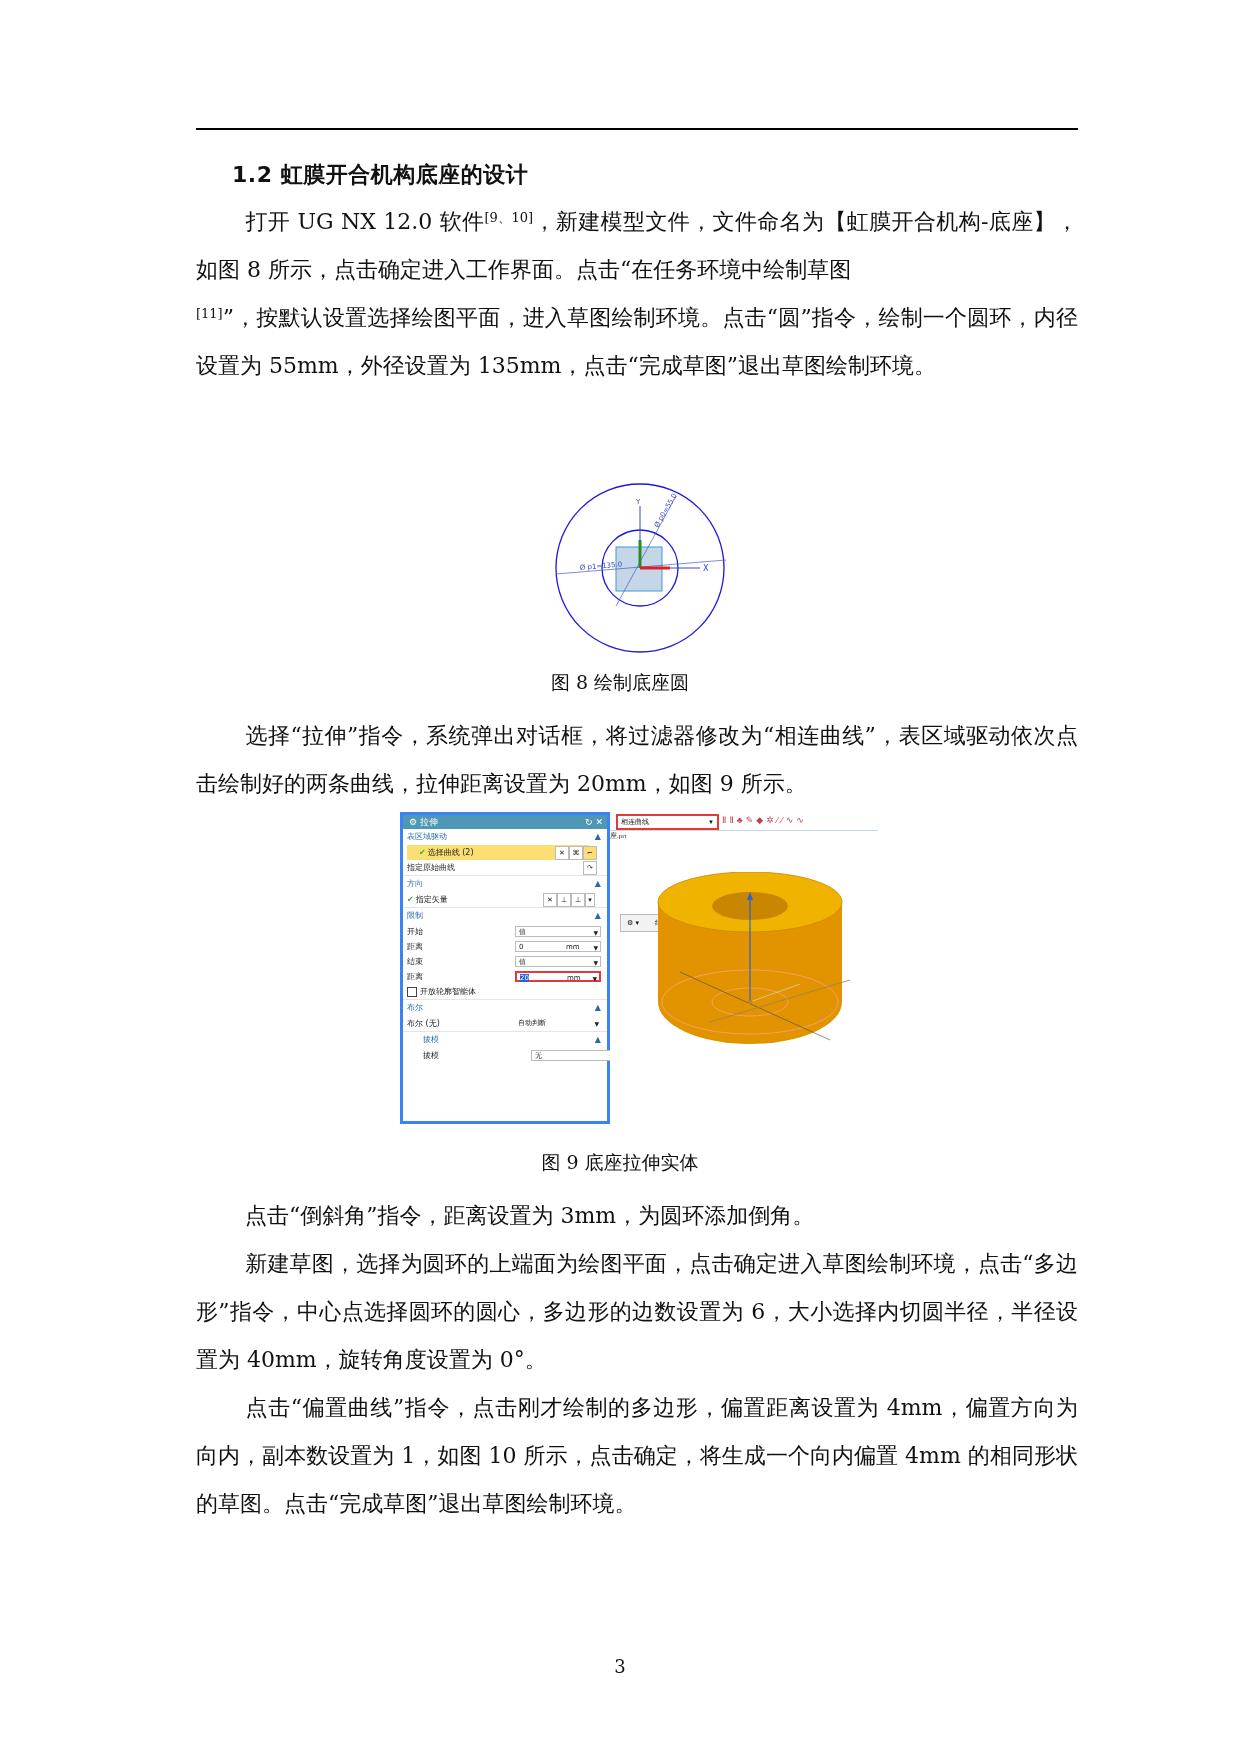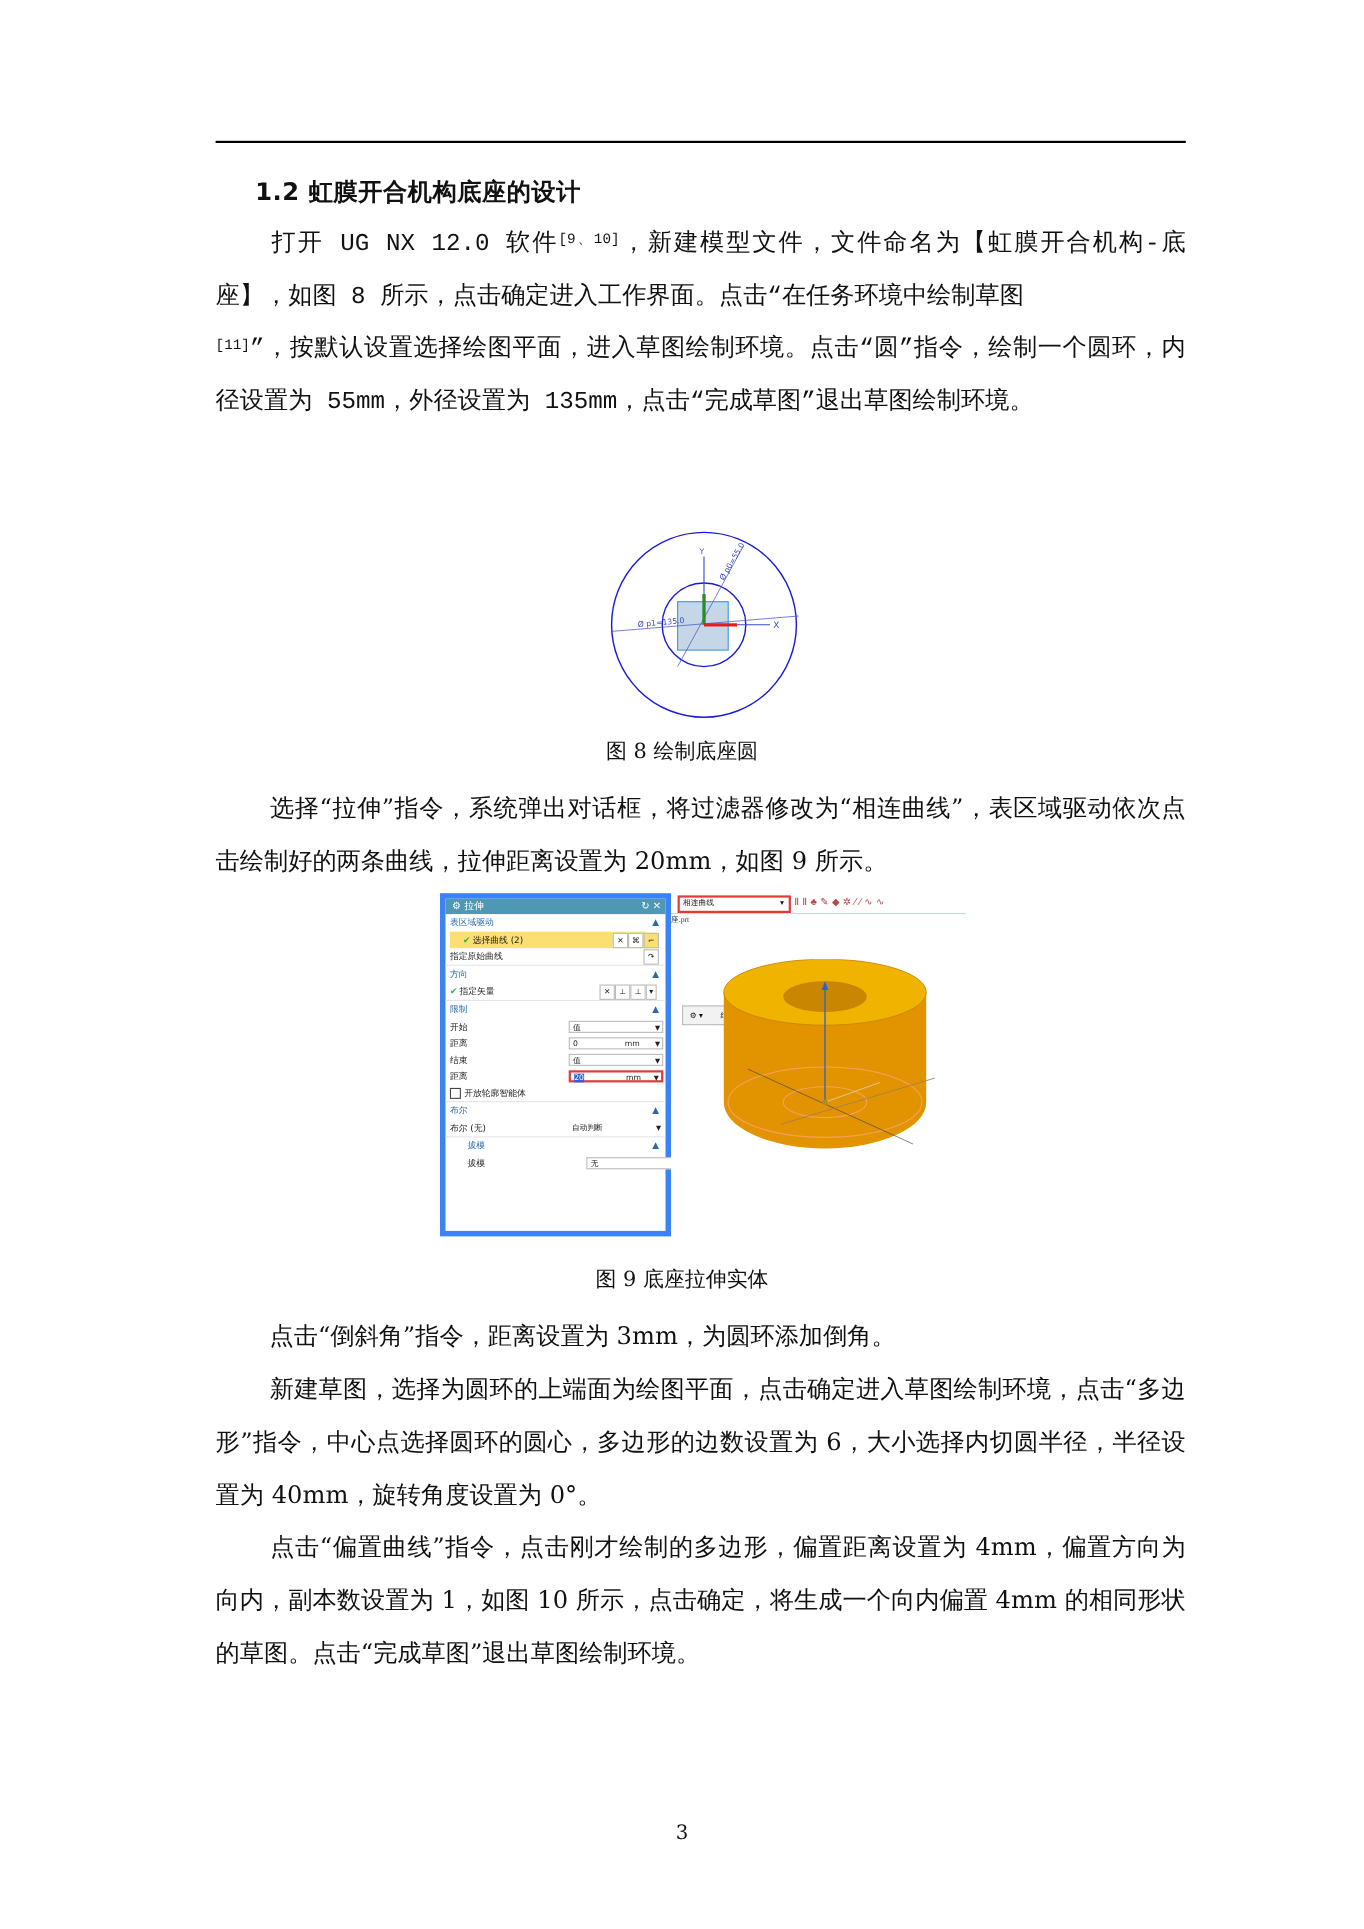--- a/index.html
+++ b/index.html
@@ -10,21 +10,21 @@
   .para .indent { display:inline-block; width:49px; }
   sup { font-size:13px; vertical-align:top; position:relative; top:-4px; }
   .caption { position:absolute; left:0; width:1240px; text-align:center; font-size:19px; }
   .pagenum { position:absolute; left:0; width:1240px; text-align:center; top:1656px; font-size:18px; }
 
   
   .fig8 { position:absolute; left:540px; top:476px; width:200px; height:188px; }
 
   
   .fig9 { position:absolute; left:400px; top:812px; width:478px; height:312px; background:#fff; }
-  .dlg { position:absolute; left:0; top:0; width:210px; height:312px; background:#fff; border:5px solid #3b82f6; box-sizing:border-box; font-family:"DejaVu Sans","Liberation Sans",sans-serif; font-size:8px; color:#222; }
+  .dlg { position:absolute; left:0; top:0; width:210px; height:312px; background:#fff; border:3px solid #3b82f6; box-sizing:border-box; font-family:"DejaVu Sans","Liberation Sans",sans-serif; font-size:8px; color:#222; }
   .dlg-title { height:14px; background:#4f98b5; color:#fff; padding-left:6px; line-height:14px; font-size:9px; position:relative; }
   .dlg-title .ctrls { position:absolute; right:4px; top:0; }
   .sec { border-bottom:1px solid #e2e6ea; }
   .sec-h { height:16px; line-height:16px; padding-left:4px; color:#2a6aa8; position:relative; }
   .sec-h .caret { position:absolute; right:6px; top:0; color:#2a6aa8; font-size:8px; }
   .row { height:15px; line-height:15px; padding-left:4px; position:relative; }
   .row.sel { background:#fbdf73; margin-right:18px; }
   .check { color:#2bb13a; margin-right:2px; }
   .sel-field { position:absolute; left:112px; top:2px; width:86px; height:11px; border:1px solid #bbb; line-height:11px; padding-left:3px; box-sizing:border-box; background:#fff; font-size:7px; }
   .sel-field .dd { position:absolute; right:2px; top:0; font-size:6px; }
@@ -45,21 +45,21 @@
   .endbox .ico { position:absolute; left:6px; top:0; }
   .solid { position:absolute; left:40px; top:60px; width:230px; height:240px; }
 </style>
 </head>
 <body>
 
 <div class="rule"></div>
 
 <div class="heading">1.2 虹膜开合机构底座的设计</div>
 
-<div class="para" style="top:198px;font-family:Liberation Mono, monospace;">
+<div class="para" style="top:198px;">
   <span class="indent"></span><span>打开 UG NX 12.0 软件</span><sup>[9、10]</sup><span>，新建模型文件，文件命名为【虹膜开合机构-底座】，如图 8 所示，点击确定进入工作界面。点击“在任务环境中绘制草图</span><br><sup>[11]</sup><span>”，按默认设置选择绘图平面，进入草图绘制环境。点击“圆”指令，绘制一个圆环，内径设置为 55mm，外径设置为 135mm，点击“完成草图”退出草图绘制环境。</span>
 </div>
 
 <div class="fig8">
   <svg width="200" height="188" viewBox="0 0 200 188">
     <circle cx="100" cy="92" r="84" fill="none" stroke="#1a1adb" stroke-width="1.3"></circle>
     <circle cx="100" cy="92" r="38" fill="none" stroke="#1a1adb" stroke-width="1.3"></circle>
     <rect x="76" y="71" width="46" height="44" fill="#c5d6e6" stroke="#3a9ad9" stroke-width="1"></rect>
     <line x1="16" y1="98" x2="186" y2="84" stroke="#4a5ac8" stroke-width="0.7"></line>
     <line x1="76" y1="130" x2="136" y2="20" stroke="#4a5ac8" stroke-width="0.7"></line>

